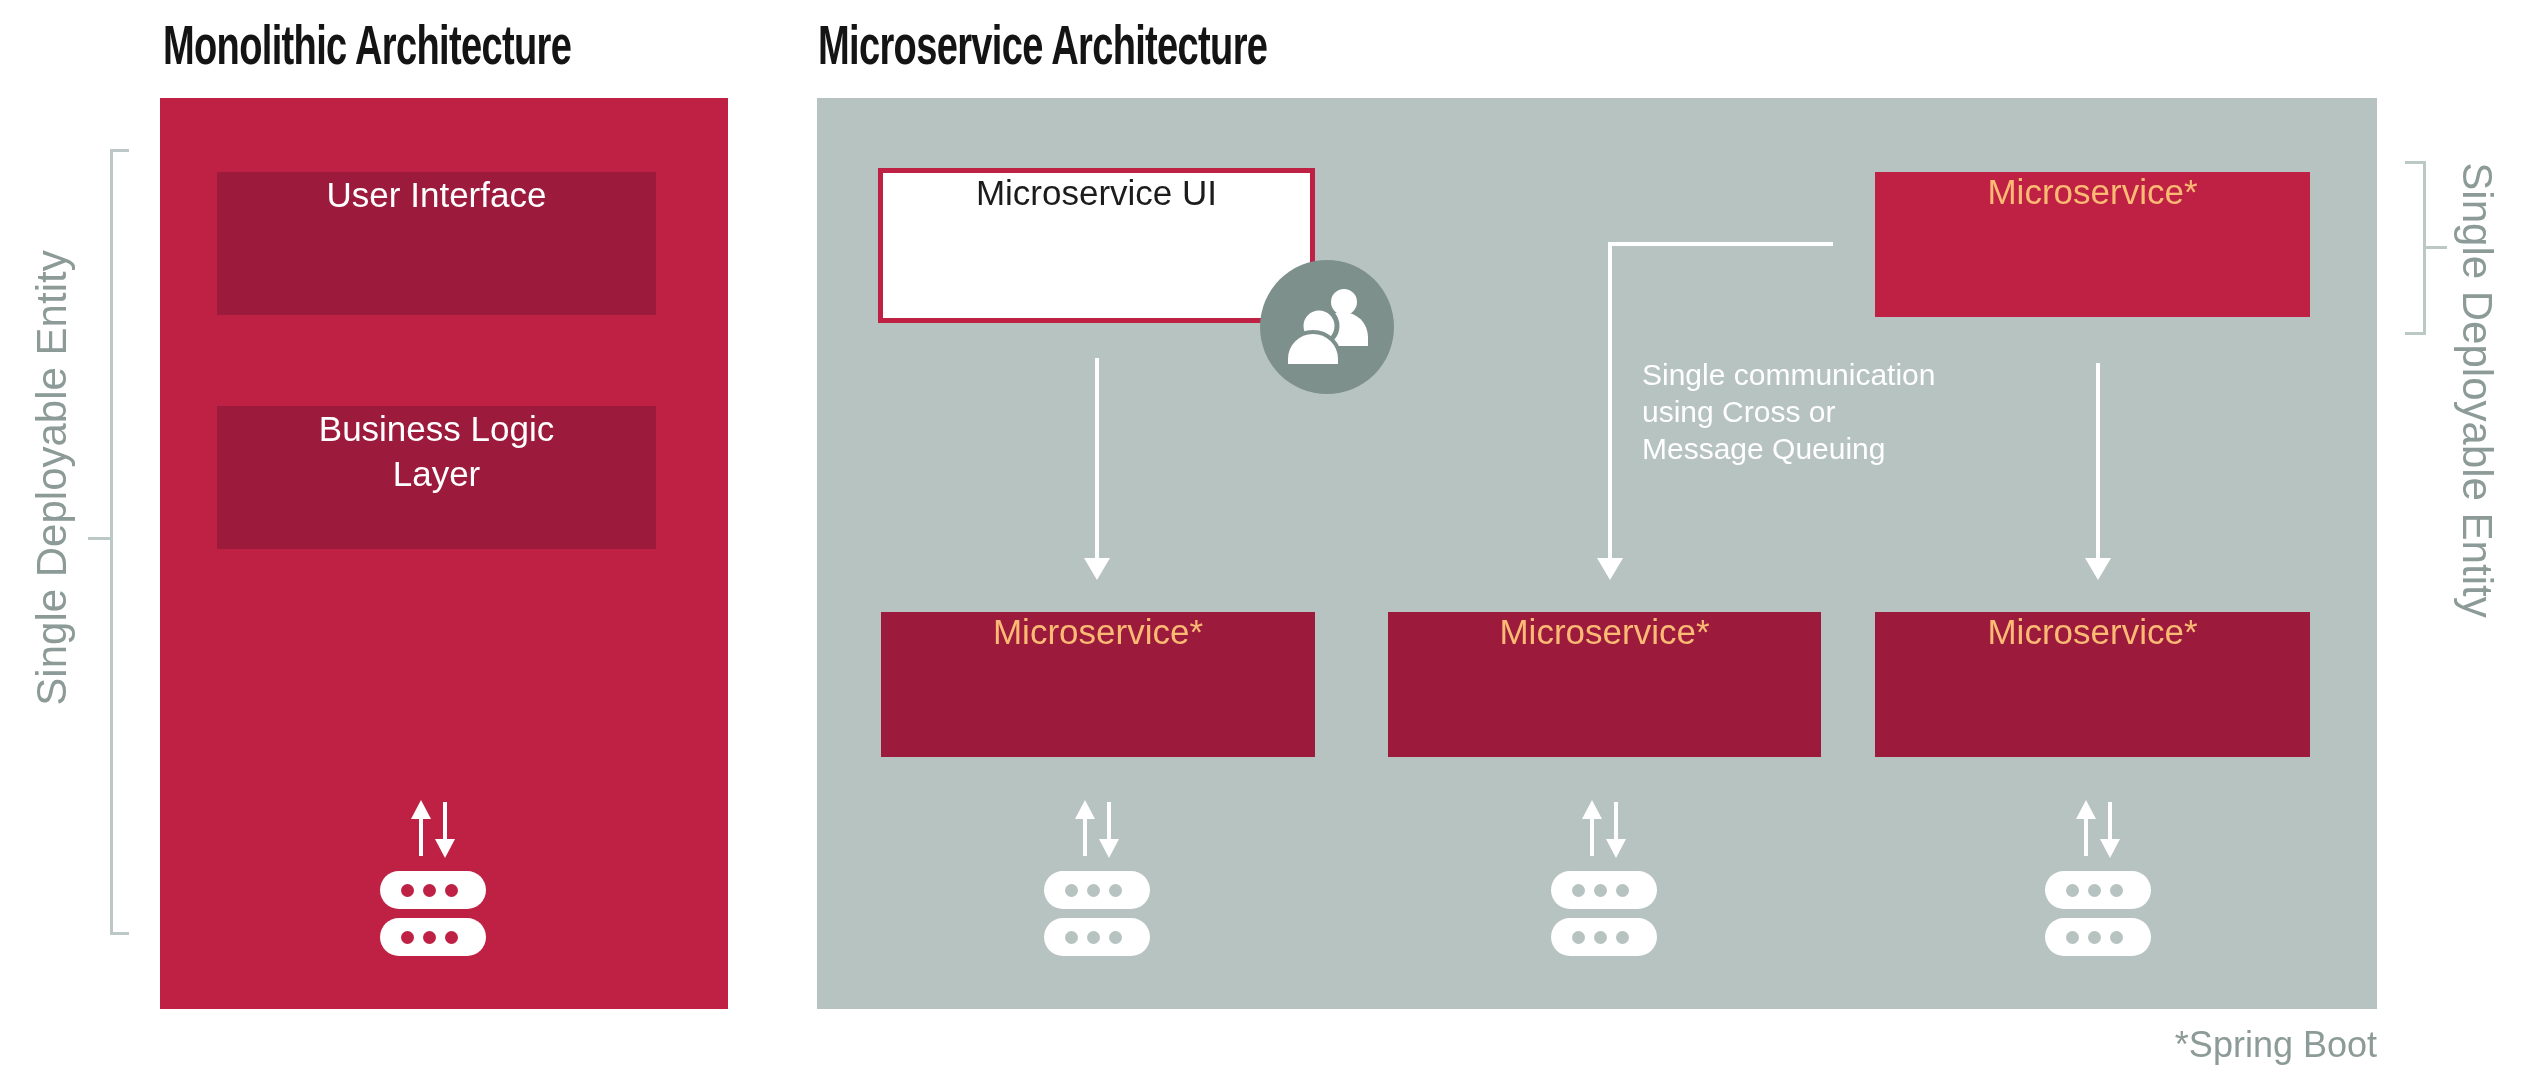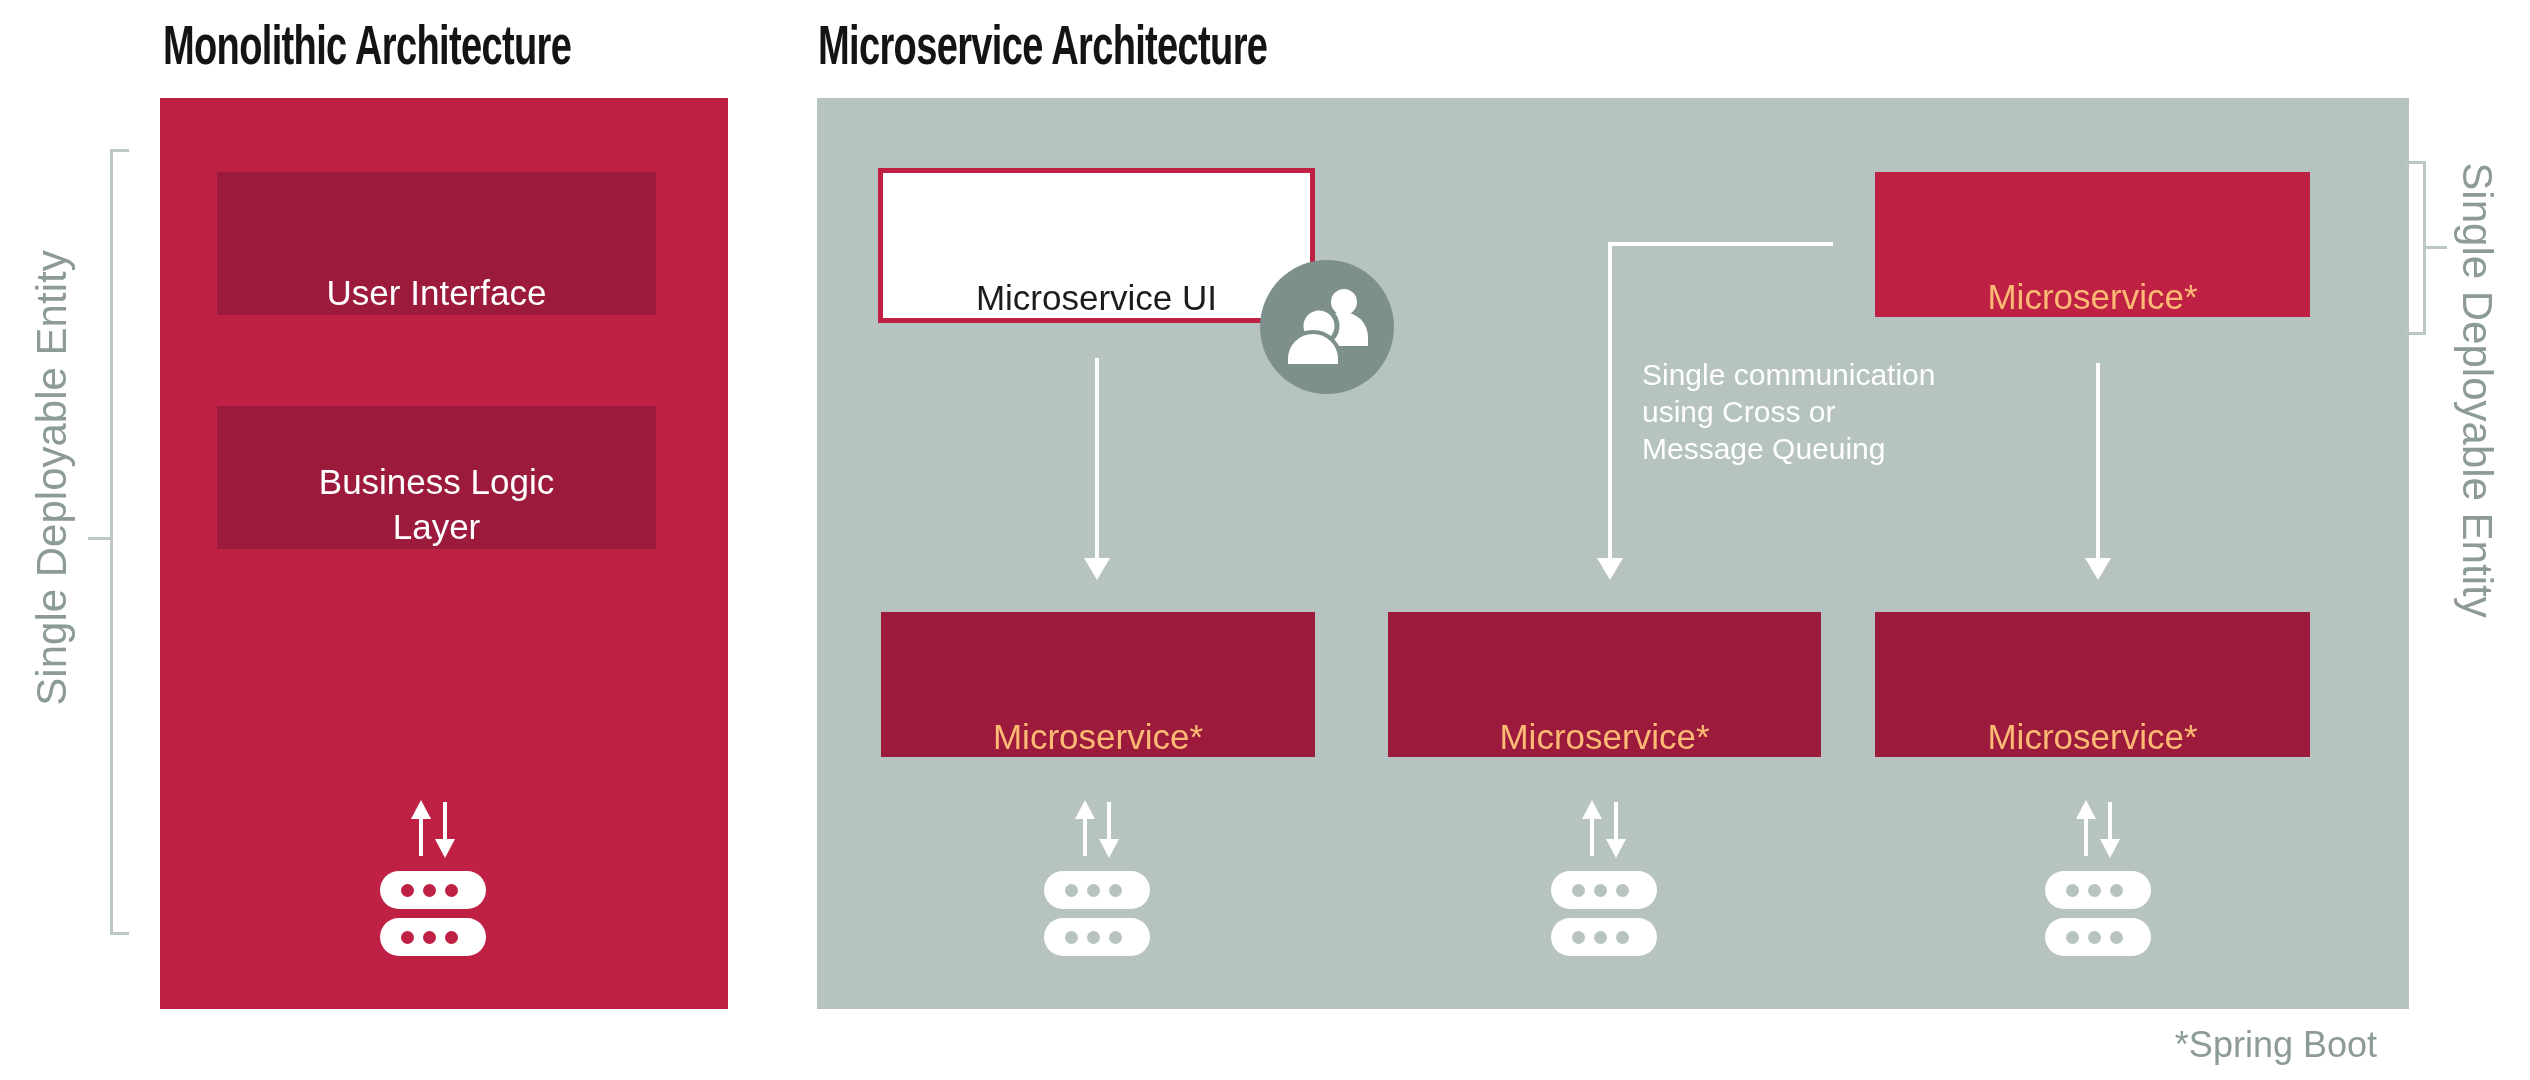--- a/index.html
+++ b/index.html
@@ -8,24 +8,24 @@
 
   
   .arch-title{position:absolute;top:12px;font-size:56px;font-weight:700;color:var(--heading-black);
               white-space:nowrap;letter-spacing:-1px;transform:scaleX(0.68);transform-origin:left top;}
   #mono-title{left:163px;}
   #ms-title{left:818px;}
 
   
   .panel{position:absolute;top:98px;height:911px;}
   #mono-panel{left:160px;width:568px;background:var(--bright-crimson);}
-  #ms-panel{left:817px;width:1560px;background:var(--panel-gray);padding-left:32px;}
-
-  
-  .node{position:absolute;display:flex;align-items:flex-end;justify-content:center;
+  #ms-panel{left:817px;width:1560px;background:var(--panel-gray);}
+
+  
+  .node{position:absolute;display:flex;align-items:flex-start;justify-content:center;
         text-align:center;font-size:35px;}
   .mono-box{left:57px;width:439px;height:143px;background:var(--dark-crimson);color:#ffffff;}
   #mono-box-0{top:74px;} #mono-box-1{top:294px;margin-top:14px;} #mono-box-2{top:514px;}
   .mono-box .wrap{max-width:330px;line-height:45px;}
 
   .ui-box{left:61px;top:70px;width:437px;height:155px;background:#ffffff;
           border:5px solid var(--bright-crimson);box-sizing:border-box;color:#1c1c1c;}
 
   .ms-box{height:145px;color:#fdba74;background:var(--dark-crimson);}
   #ms-top{left:1058px;top:74px;width:435px;background:var(--bright-crimson);}

